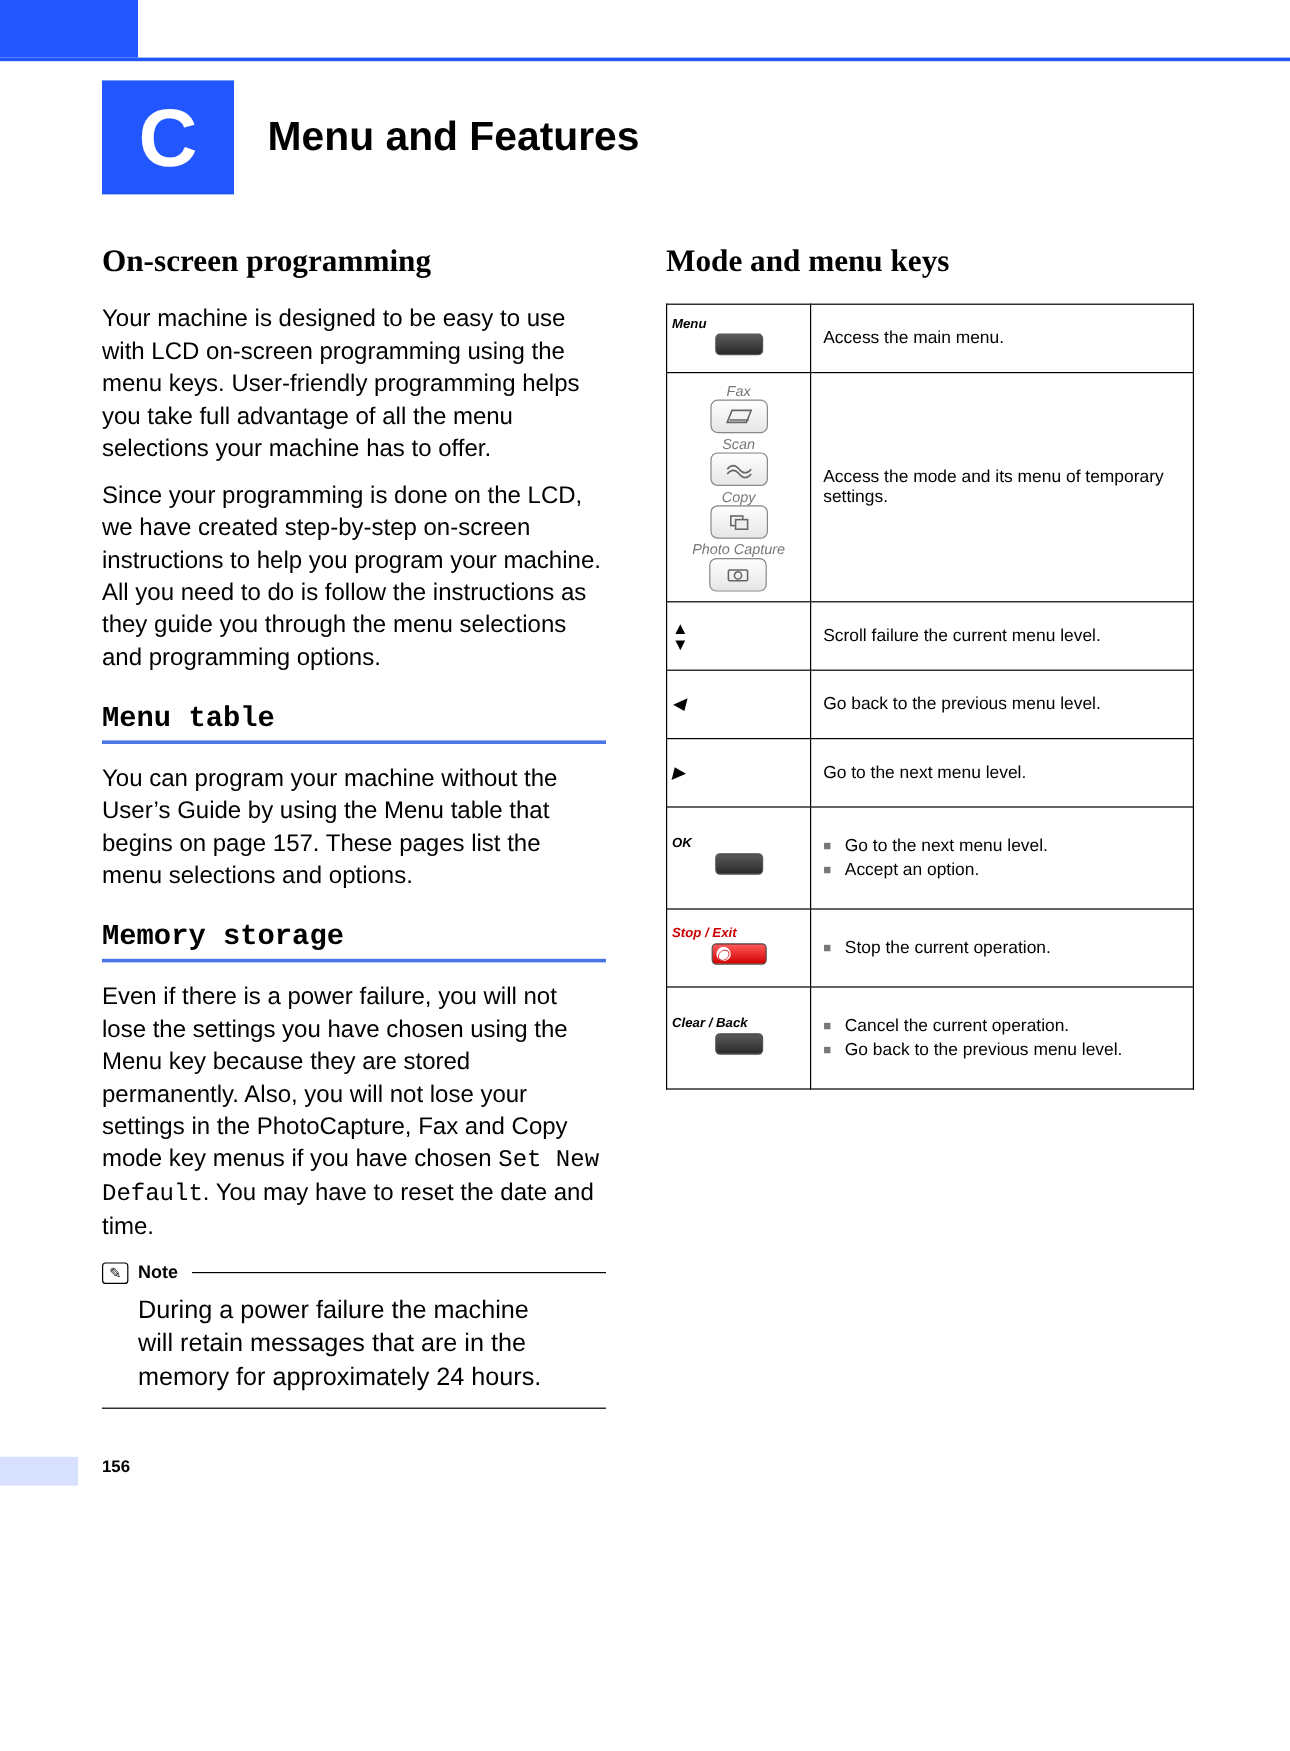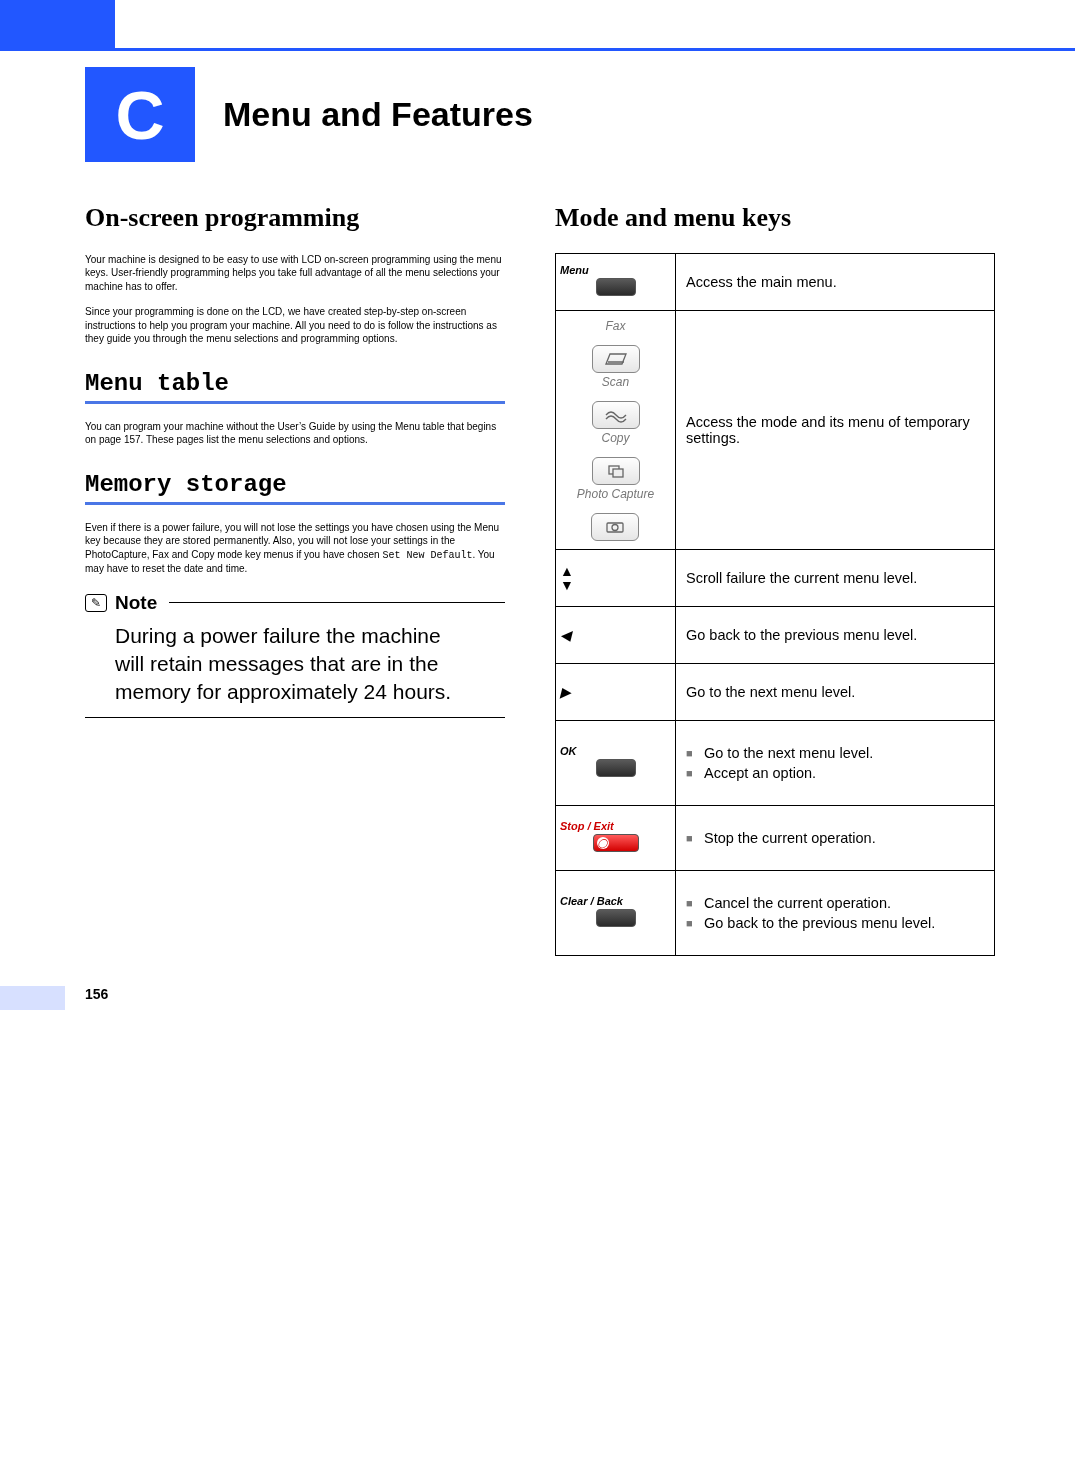--- a/index.html
+++ b/index.html
@@ -59,21 +59,21 @@
   .col-left { max-width: 420px; }
   .col-right { max-width: 440px; }
   h1.section {
     font-size: 26px;
     font-weight: 700;
     margin: 0 0 18px 0;
     line-height: 1.25;
   }
   .h1-epos { position: relative; font-family: Liberation Serif, serif; }
   p.body-text {
-    font-size: 10px;
+    font-size: 20px;
     line-height: 1.35;
     margin: 0 0 12px 0;
   }
   h2.subhead {
     font-size: 24px;
     font-weight: 700;
     margin: 24px 0 4px 0;
     font-family: Liberation Mono, monospace;
   }
   .underline-accent {
@@ -97,21 +97,21 @@
     border: 1.5px solid #000;
     border-radius: 3px;
     position: relative;
     display: flex;
     align-items: center;
     justify-content: center;
     font-size: 12px;
   }
   .note-label {
     font-weight: 700;
-    font-size: 19px;
+    font-size: 15px;
   }
   .note-line {
     flex: 1 1 auto;
     height: 1px;
     background: #000;
     margin-left: 4px;
   }
   .note-text {
     font-size: 21px;
     line-height: 1.35;
@@ -161,21 +161,21 @@
     background: linear-gradient(#ff5a5a,#d20000);
     display:flex; align-items:center; justify-content:flex-start;
     padding-left: 3px;
   }
   .key-button.red .stop-circle {
     width: 12px; height: 12px; border-radius: 50%;
     background: #fff; display:flex; align-items:center; justify-content:center;
     color:#d20000; font-size:9px;
   }
   .mode-key-stack { display:flex; flex-direction:column; align-items:center; gap:2px; }
-  .mode-key-item { display:flex; flex-direction:column; align-items:center;gap:12px; }
+  .mode-key-item { display:flex; flex-direction:column; align-items:center; }
   .mode-key-text {
     font-size: 12px;
     color: #777;
     font-family: Arial, sans-serif;
   }
   .mode-key-btn {
     width: 48px;
     height: 28px;
     border-radius: 6px;
     border: 1.5px solid #888;

